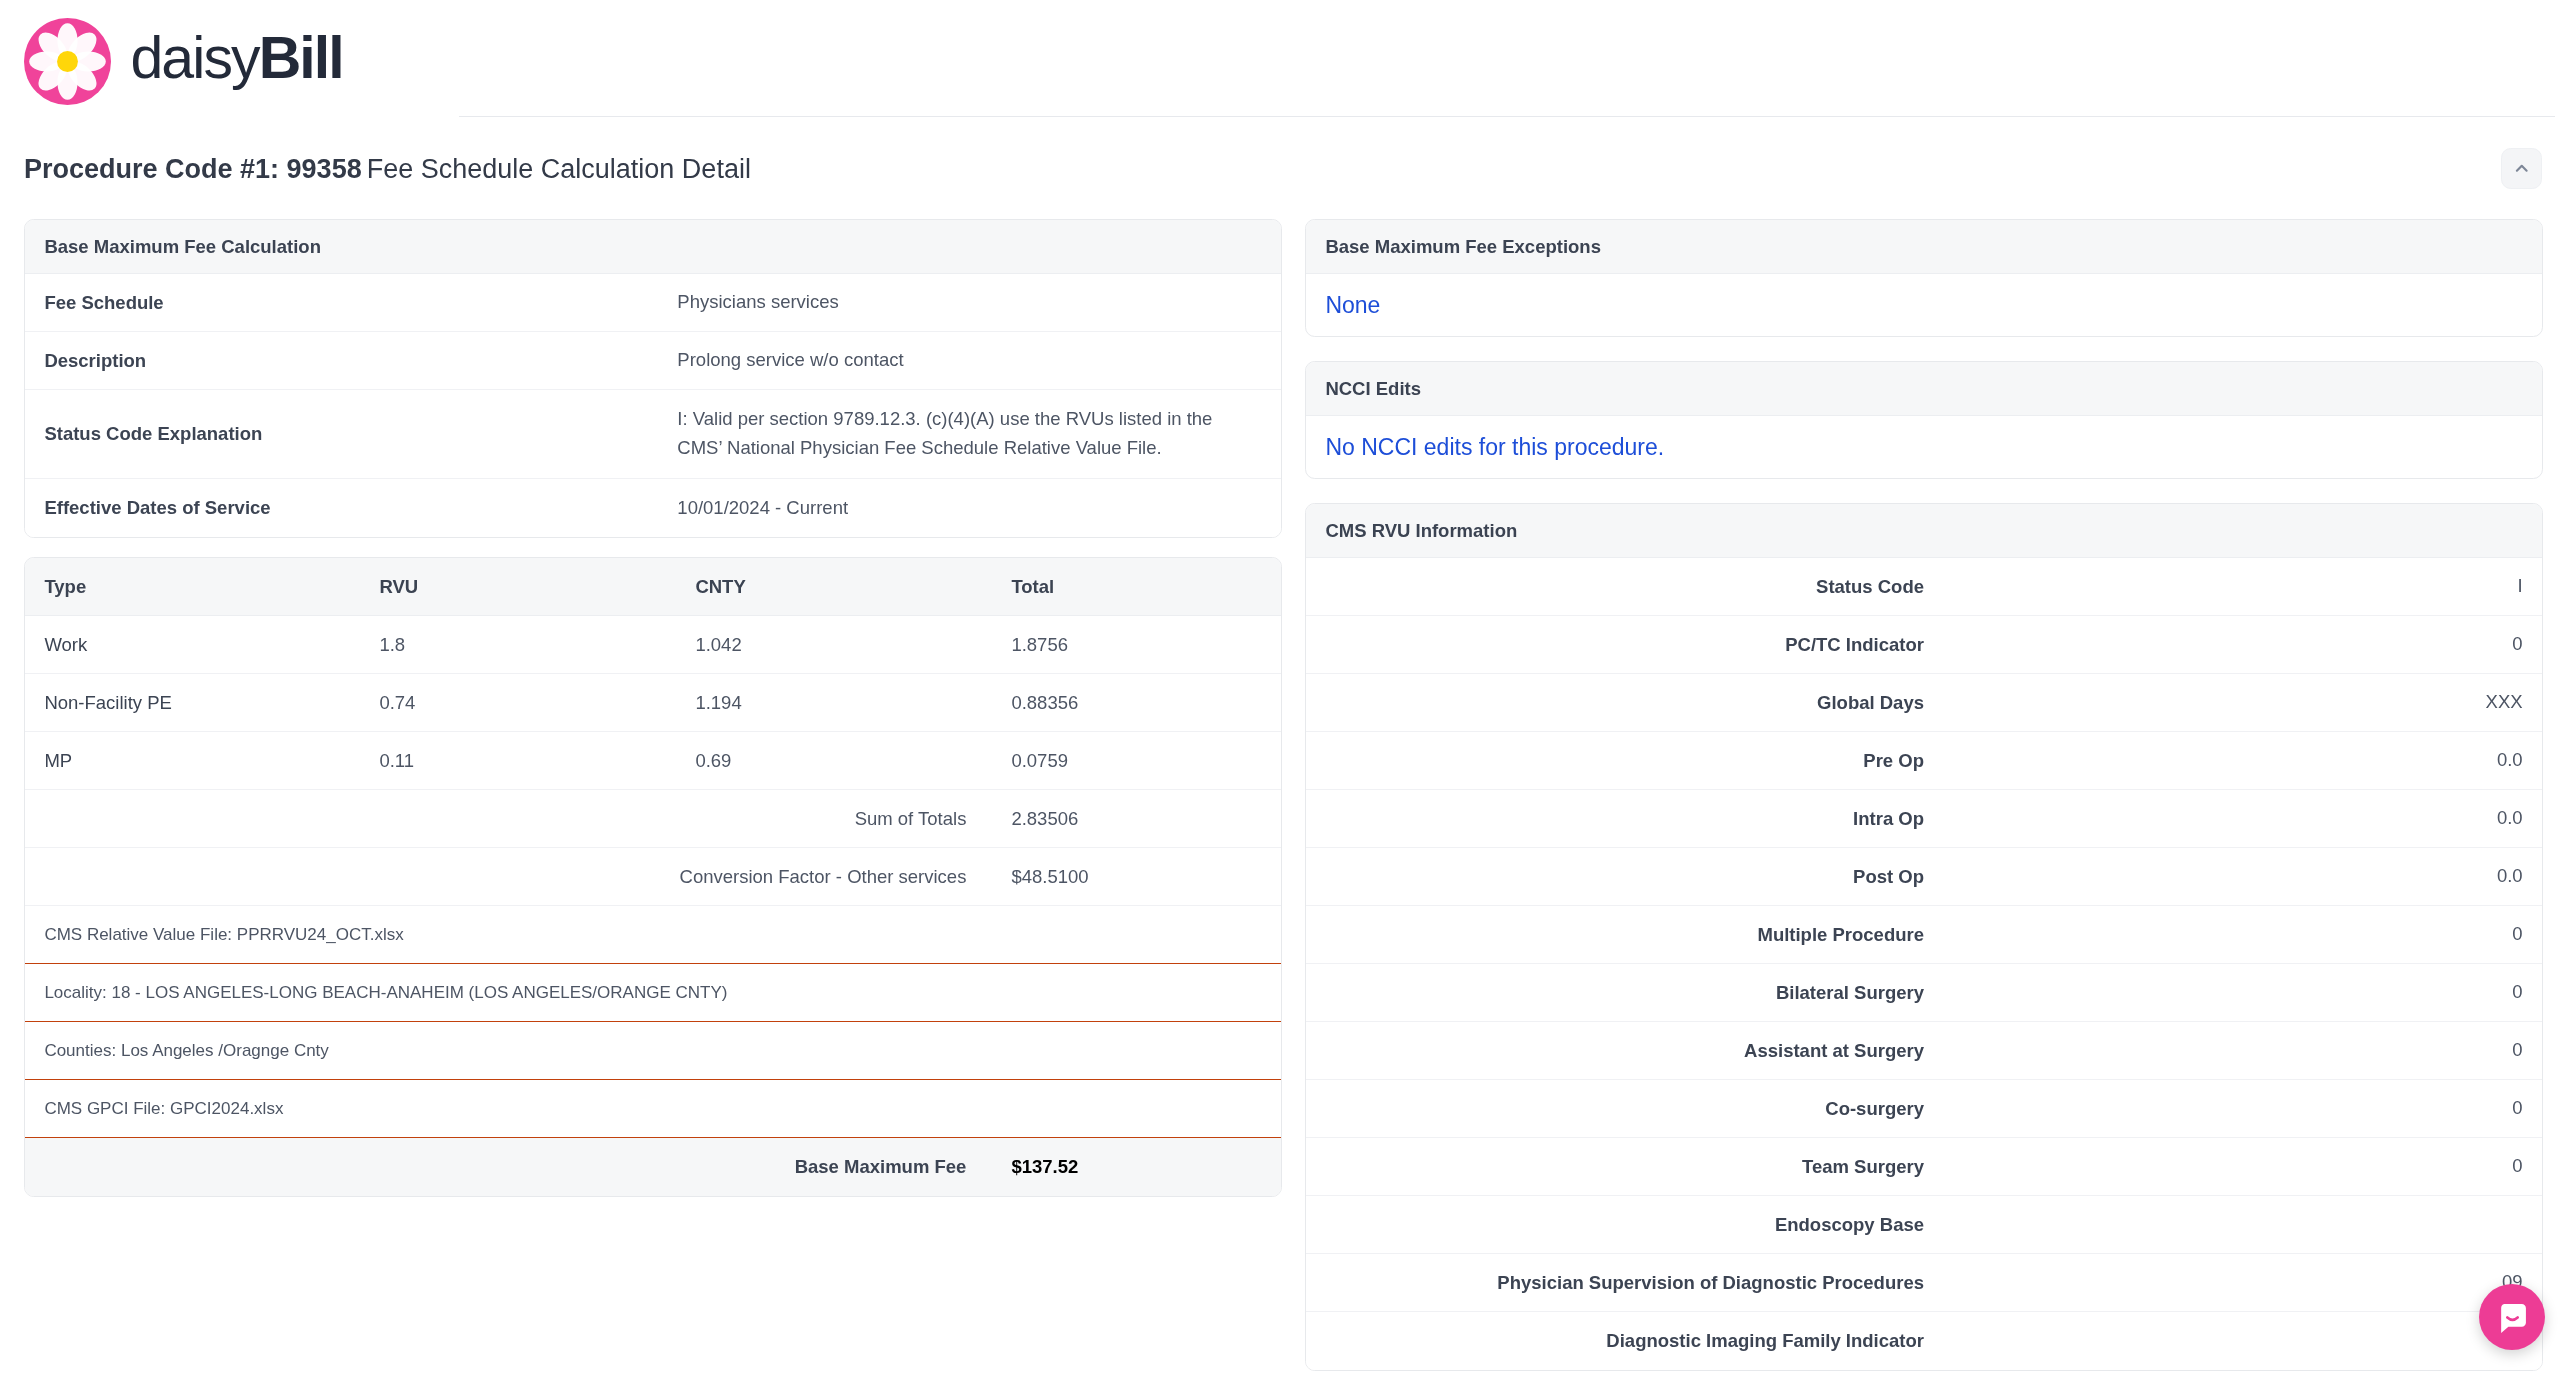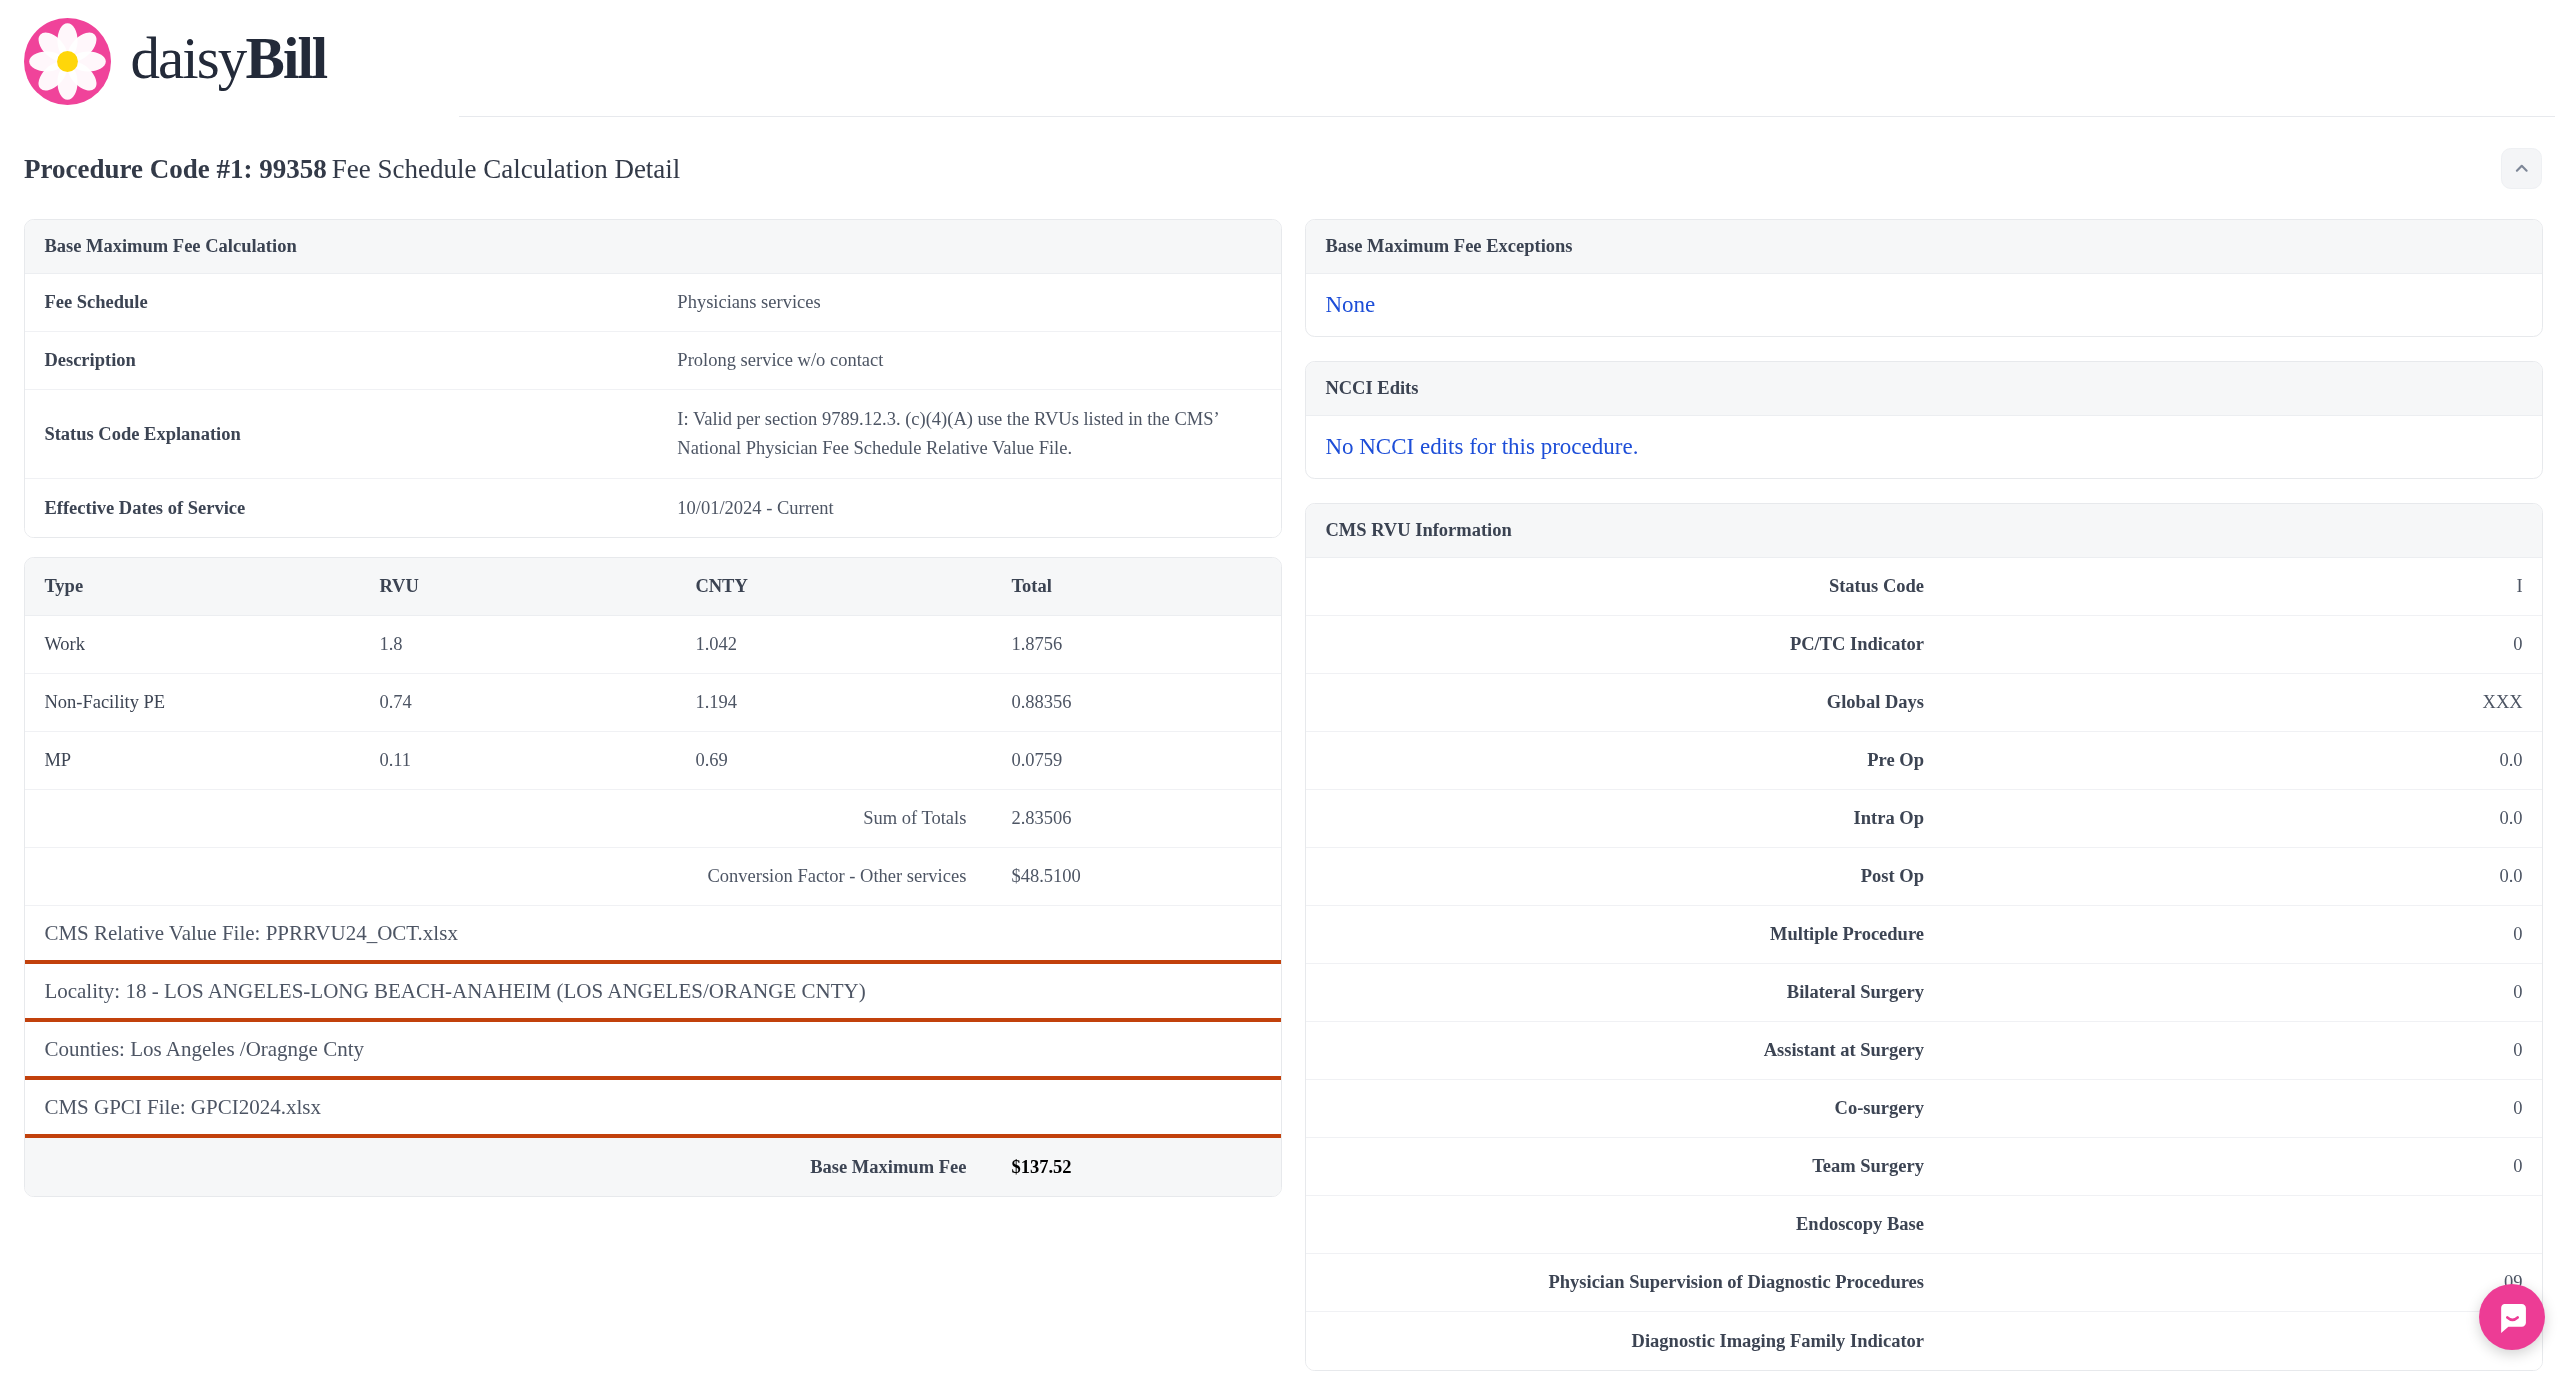--- a/index.html
+++ b/index.html
@@ -4,21 +4,21 @@
 <style>
   * { box-sizing: border-box; margin: 0; padding: 0; }
   html, body { background: #ffffff; }
   body {
     width: 2576px; height: 1399px;
     font-family: "Liberation Sans", sans-serif;
     color: #434b5a;
     position: relative;
     overflow: hidden;
   }
-  .app { position: relative; width: 2576px; height: 1346px; font-family: Liberation Serif, serif; }
+  .app { position: relative; width: 2576px; height: 1346px; }
 
   
   .topbar { position: relative; height: 117px; }
   .nav-divider { position: absolute; left: 459px; right: 21.4px; top: 116px; height: 1px; background: #e7e9ed; }
   .logo { position: absolute; left: 24px; top: 17.5px; display: flex; align-items: center; gap: 19.4px; }
   .logo-flower { width: 87px; height: 87px; display: block; }
   .logo-text { font-size: 59px; color: #232a39; letter-spacing: -1.9px; line-height: 1; padding-bottom: 5.8px; }
   .logo-text .lt-regular { font-weight: 400; }
   .logo-text .lt-bold { font-weight: 700; }
 
@@ -67,21 +67,21 @@
     font-size: 23px; color: #1d4ed8;
   }
 
   
   .rvu-grid { display: grid; grid-template-columns: 335px 316px 316px 1fr; align-items: center; padding: 0 19.4px; }
   .rvu-head { height: 58px; background: #f6f7f8; border-bottom: 1px solid #eceef1; font-weight: 700; font-size: 18.5px; color: #3b4352; }
   .rvu-row  { height: 58px; border-bottom: 1px solid #f0f1f4; font-size: 18.5px; color: #4d5564; }
   .rvu-row .first { color: #3c4453; }
   .sum-row  { height: 58px; border-bottom: 1px solid #f0f1f4; font-size: 18.5px; color: #4d5564; }
   .sum-row .sum-label { grid-column: 1 / 4; text-align: right; padding-right: 45px; }
-  .note-row { height: 58px; display: flex; align-items: center; padding: 0 19.4px; border-bottom: 4px solid #c2410c; font-size: 21px; color: #4d5564; }
+  .note-row { height: 58px; display: flex; align-items: center; padding: 0 19.4px; border-bottom: 1px solid #c2410c; font-size: 17px; color: #4d5564; }
   .total-row { height: 58px; background: #f6f7f8; border-bottom: none; font-size: 18.5px; }
   .total-row .sum-label { grid-column: 1 / 4; text-align: right; padding-right: 45px; font-weight: 700; color: #3c4453; }
   .total-row .sum-value { font-weight: 700; color: #000000; }
 
   
   .chat-launcher {
     position: absolute; left: 2479px; top: 1284px; width: 66px; height: 66px;
     background: #ed3c95; border-radius: 50%;
     display: flex; align-items: center; justify-content: center;
     box-shadow: 0 3.9px 13.6px rgba(0,0,0,0.18); cursor: pointer;

